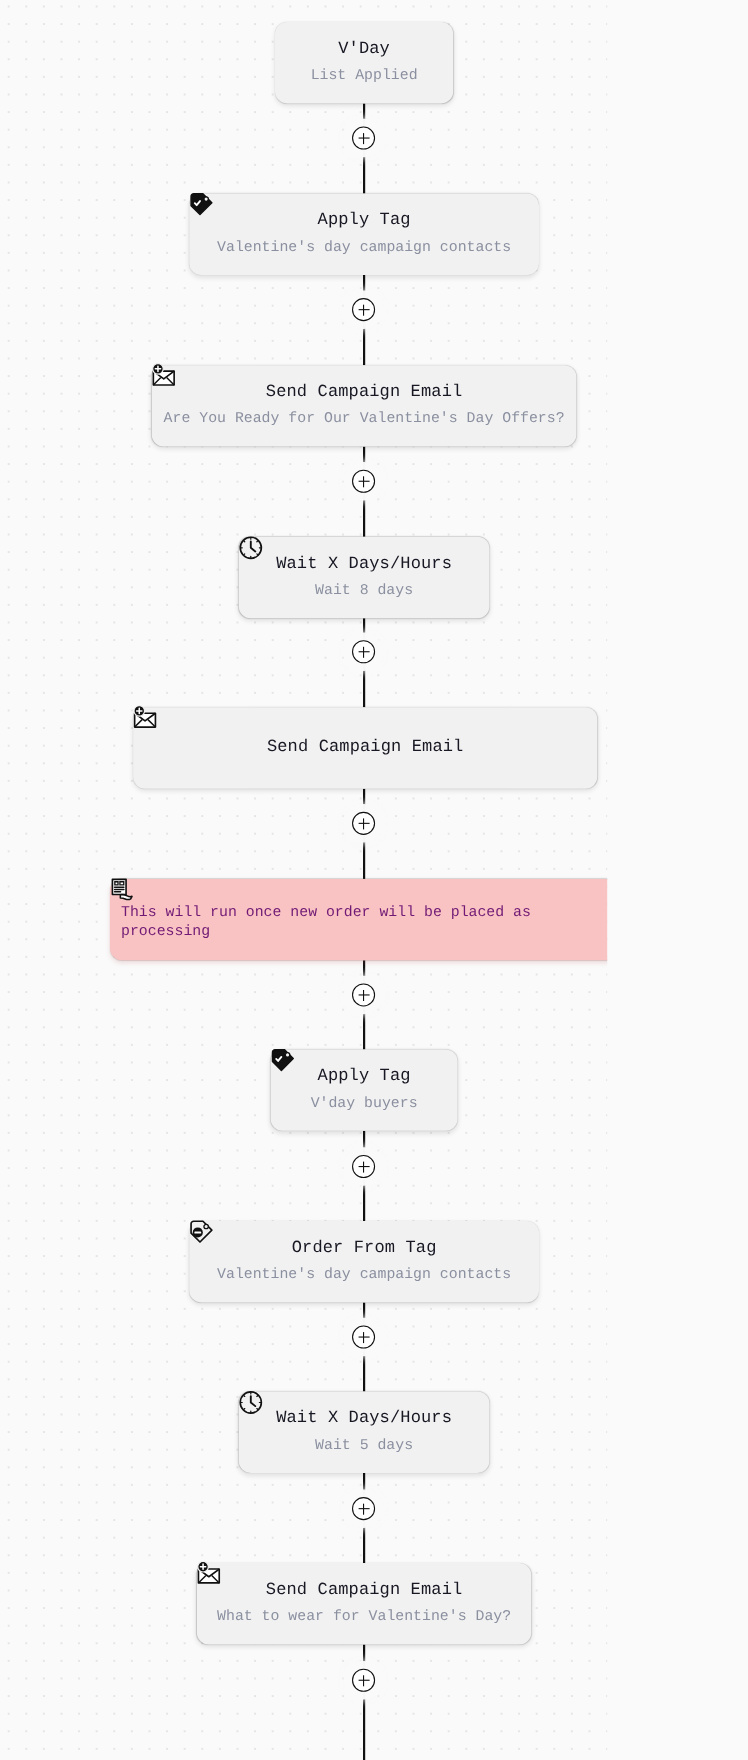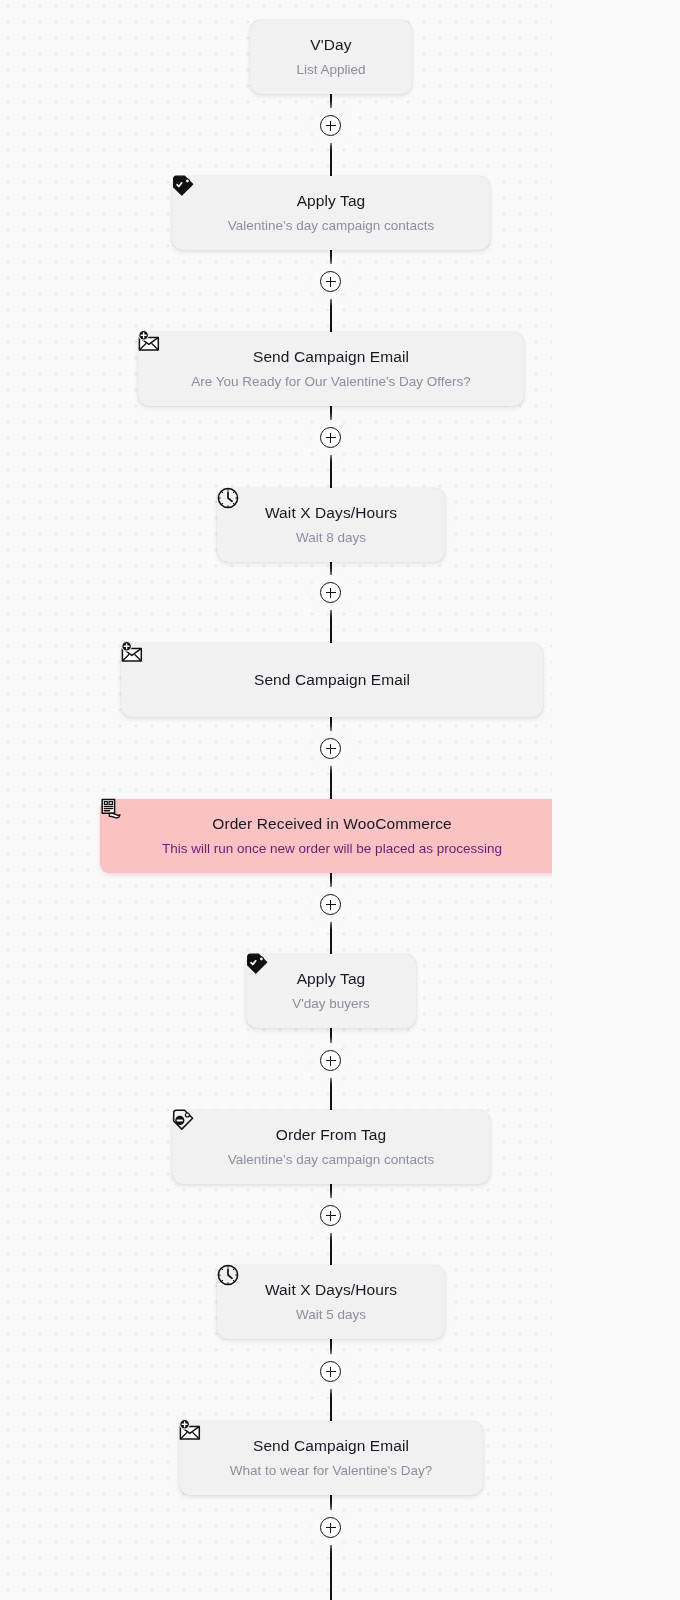--- a/index.html
+++ b/index.html
@@ -11,20 +11,21 @@
   }
   #canvas {
     position: relative;
     width: 552px;
     height: 1600px;
     overflow: hidden;
     background-color: #fafafa;
     background-image: radial-gradient(circle at 1px 1px, #e6e4e6 1.1px, transparent 1.2px);
     background-size: 16px 16px;
     background-position: 7px 5px;
+    font-family: Liberation Mono, monospace;
   }
   
   .spine {
     position: absolute;
     left: 330px;
     width: 2px;
     background: #111111;
   }
   
   .plus {
@@ -64,21 +65,21 @@
     color: #181824;
     letter-spacing: 0.1px;
     line-height: 1.25;
     text-align: center;
   }
   .node .subtitle {
     font-size: 13.5px;
     color: #8b90a0;
     margin-top: 7px;
     line-height: 1.25;
-    text-align: right;
+    text-align: left;
     padding: 0 10px;
   }
   .node.trigger .title { color: #181824; }
   .node.trigger .subtitle { color: #701a75; }
 
   
   .node-icon {
     position: absolute;
     left: -2px;
     top: -3px;
@@ -167,21 +168,20 @@
     <div class="node trigger" style="left: 100px; top: 799px; width: 464px; height: 74px;">
       <div class="node-icon">
         <svg viewBox="0 0 26 26">
         <path d="M4.2 3.4 H16.6 V17.2 H4.2 Z" fill="#fff" stroke="#111" stroke-width="1.5" stroke-linejoin="round"></path>
         <path d="M6.4 5.6 H9.3 V8.4 H6.4 Z" fill="none" stroke="#111" stroke-width="1.2"></path>
         <path d="M11.0 5.6 H14.5 V8.4 H11.0 Z" fill="none" stroke="#111" stroke-width="1.2"></path>
         <path d="M6.2 10.5 H14.6 M6.2 12.6 H14.6 M6.2 14.7 H11.6" stroke="#111" stroke-width="1.4" stroke-linecap="round"></path>
         <path d="M11.4 17.4 q3.6 -0.4 6.2 1.0 q2.6 1.4 4.4 0.4 l-1.2 2.3 q-2.2 1.3 -5.0 0.1 q-2.6 -1.1 -4.4 -0.9 Z" fill="#fff" stroke="#111" stroke-width="1.4" stroke-linejoin="round"></path>
       </svg>
       </div>
-      <div class="title">Order Received in WooCommerce</div>
       <div class="subtitle">This will run once new order will be placed as processing</div>
     </div>
     <div class="node" style="left: 246px; top: 954px; width: 170px; height: 74px;">
       <div class="node-icon">
         <svg viewBox="0 0 26 26">
         <path d="M14.5 3.2 L22.6 11.3 L11.8 22.1 L3.7 14 L3.7 5.6 A2.4 2.4 0 0 1 6.1 3.2 Z" fill="#111" stroke="#111" stroke-width="1.3" stroke-linejoin="round"></path>
         <circle cx="17.4" cy="8.0" r="2.0" fill="#f1f1f1" stroke="#111" stroke-width="1.2"></circle>
         <circle cx="9.3" cy="11.6" r="4.4" fill="#111"></circle>
         <path d="M7.1 11.7 L8.8 13.5 L11.8 9.8" stroke="#fff" stroke-width="1.7" fill="none" stroke-linecap="round" stroke-linejoin="round"></path>
       </svg>

